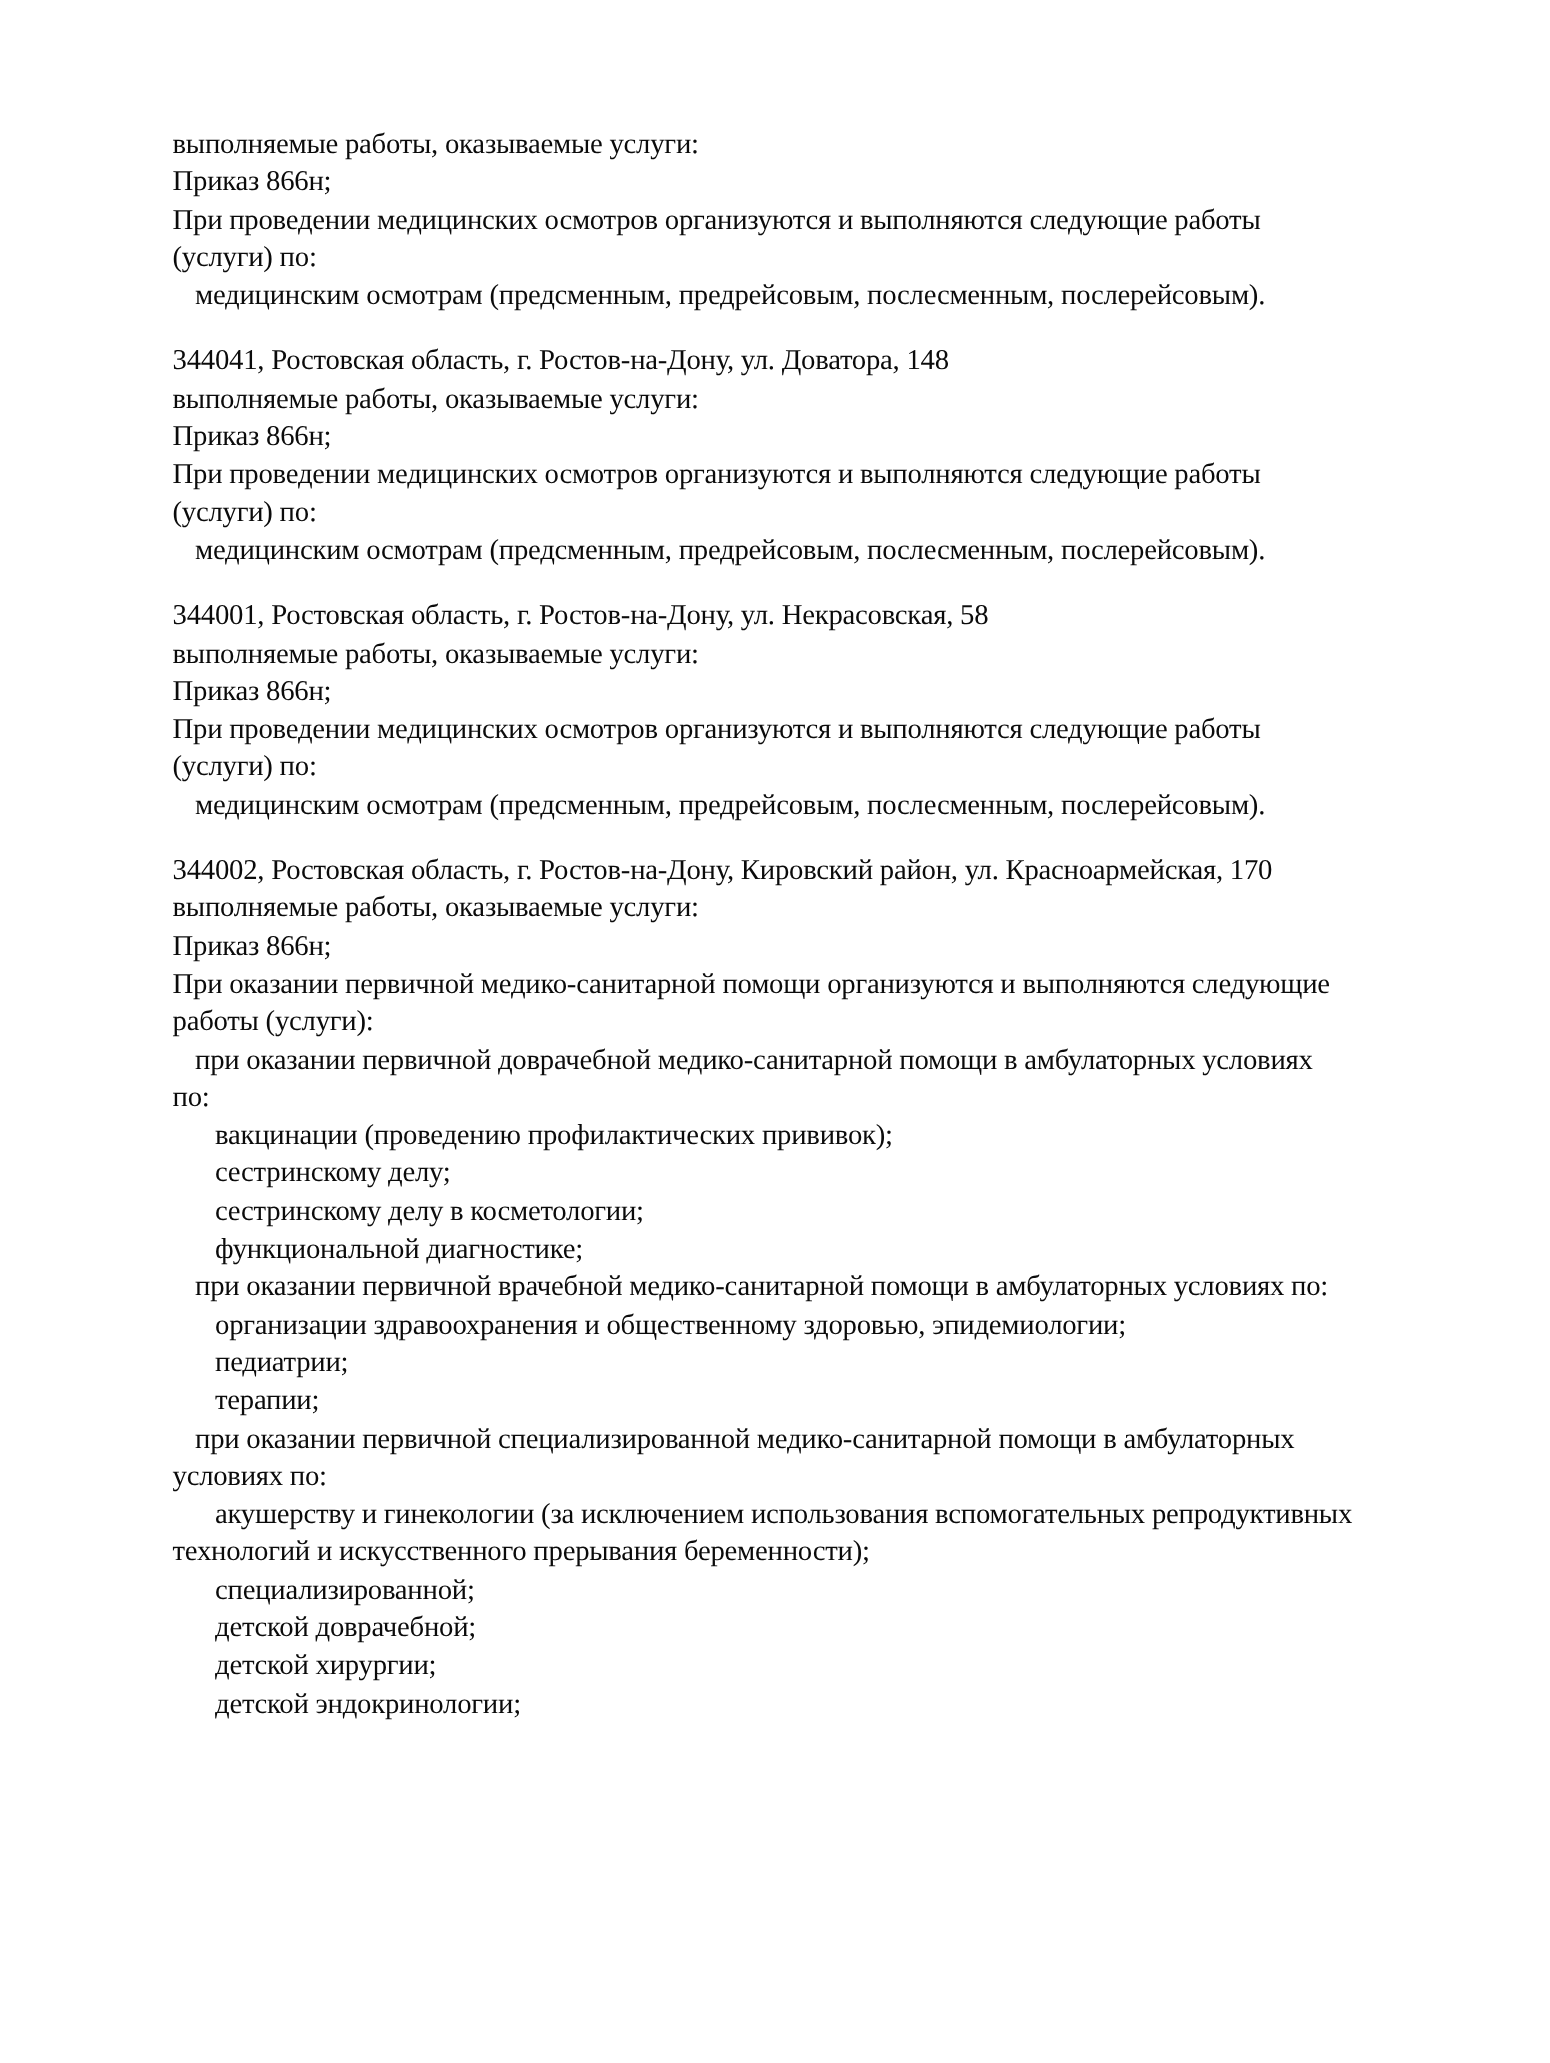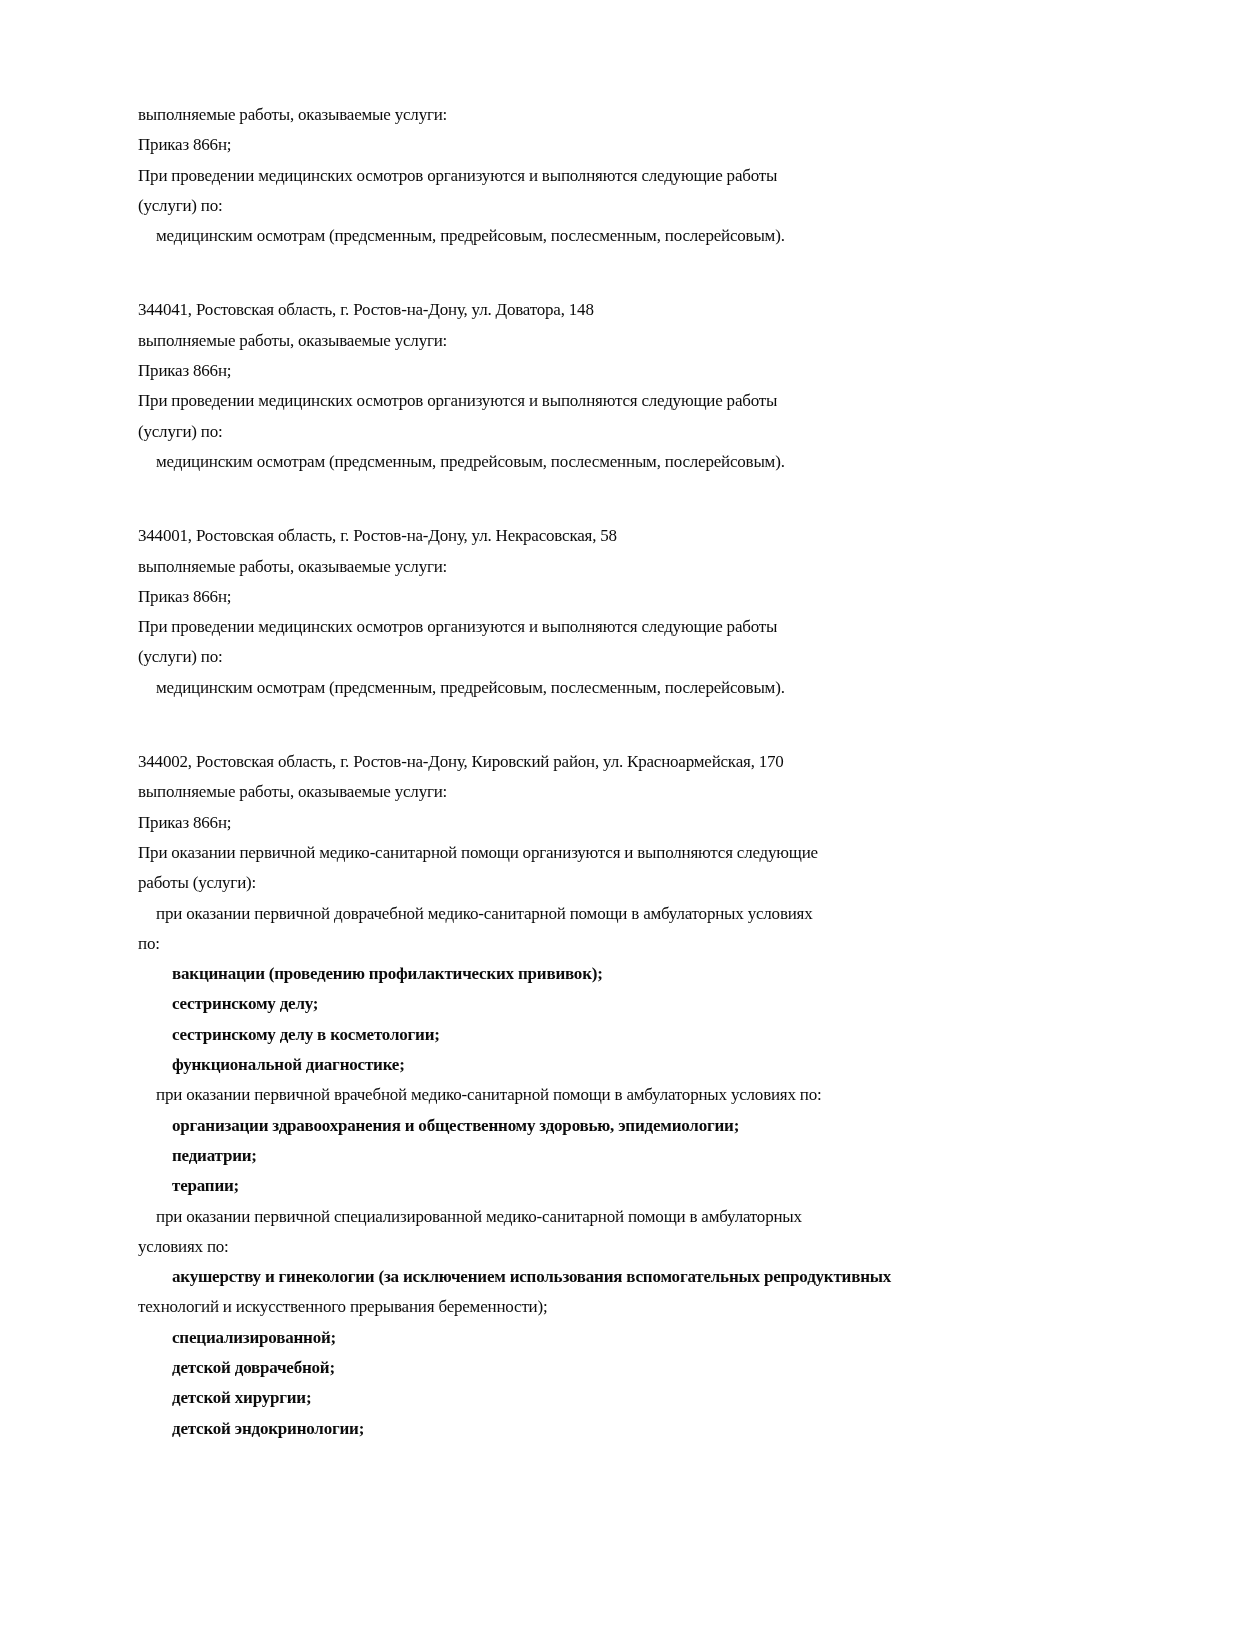--- a/index.html
+++ b/index.html
@@ -14,33 +14,33 @@
     background: #ffffff;
     overflow: hidden;
   }
   .content {
     position: absolute;
     left: 138px;
     top: 100px;
     width: 1080px;
   }
   .block + .block {
-    margin-top: 44px;
+    margin-top: 22px;
   }
   .line {
     font-family: "Liberation Serif", "DejaVu Serif", serif;
-    font-size: 17px;
+    font-size: 23px;
     line-height: 30.3px;
     letter-spacing: -0.2px;
     color: #0b0b0b;
     white-space: nowrap;
   }
   .indent-0 { padding-left: 0; }
   .indent-1 { padding-left: 18px; }
-  .indent-2 { padding-left: 34px; font-weight: bold; }
+  .indent-2 { padding-left: 34px; }
 </style>
 </head>
 <body>
 
 <div class="page">
   <div class="content" id="document-content">
       <div class="block">
         <div class="line indent-0">выполняемые работы, оказываемые услуги:</div>
         <div class="line indent-0">Приказ 866н;</div>
         <div class="line indent-0">При проведении медицинских осмотров организуются и выполняются следующие работы</div>

